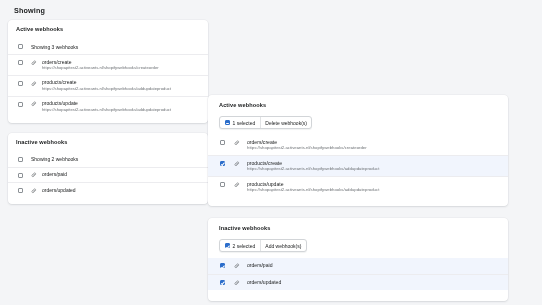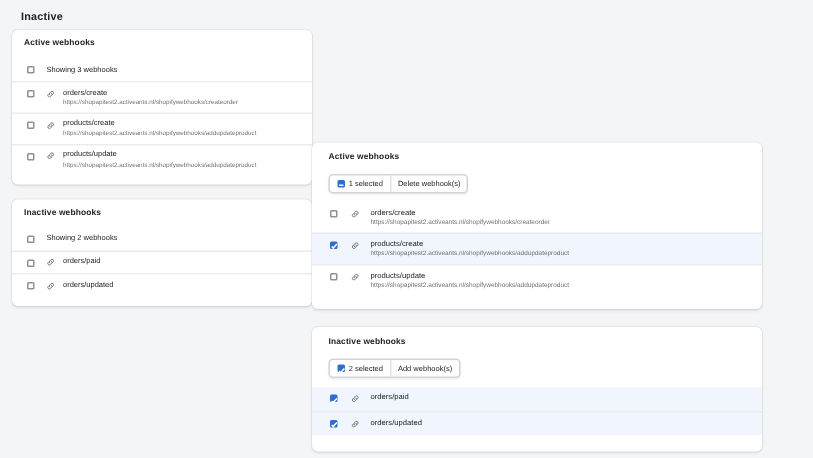--- a/index.html
+++ b/index.html
@@ -200,21 +200,21 @@
   .right-row .row-icon-cell { width: 13px; flex: 0 0 13px; }
   .right-row .topic { font-size: 5.1px; }
   .right-row .url { font-size: 4.3px; }
   .right-row-simple { padding: 5px 10px 5px 12px; align-items: center; }
   .right-row-simple .row-check-cell { padding-top: 0; }
   .right-row-simple .row-icon-cell { padding-top: 0; }
 </style>
 </head>
 <body>
 
-<div class="page-title">Inactive</div>
+<div class="page-title">Showing</div>
 
 <div id="left-col">
 
   <div class="card" id="left-active-card">
     <div class="card-title">Active webhooks</div>
 
     <div class="row left-row">
       <div class="row-check-cell">
         <span class="cb"></span>
       </div>

